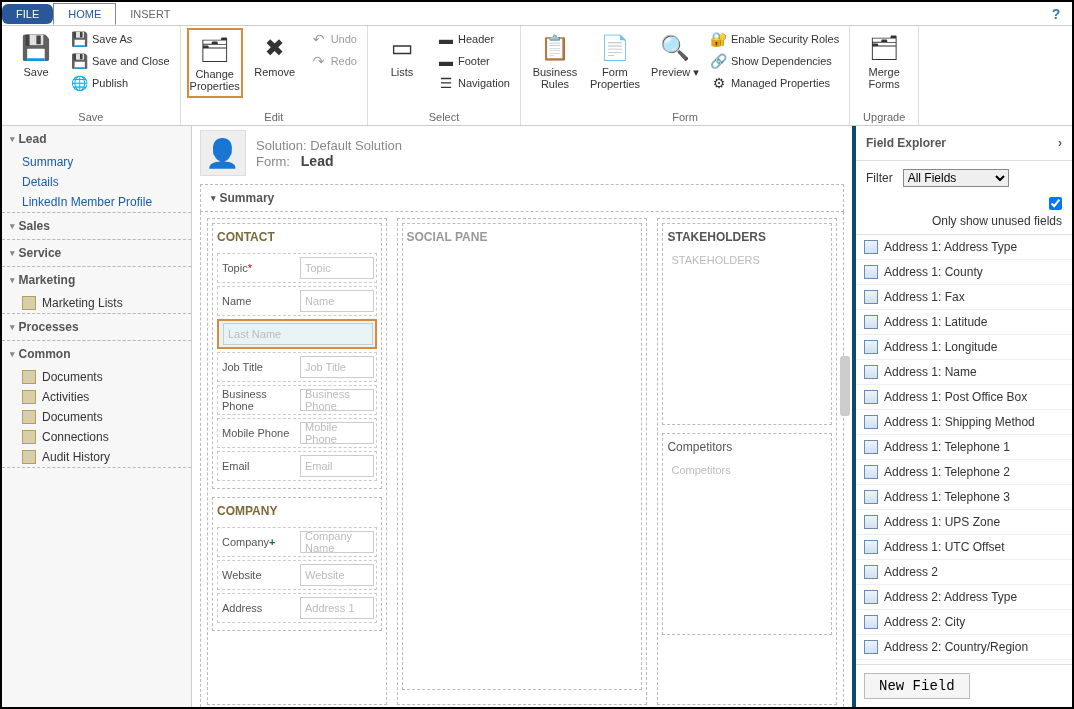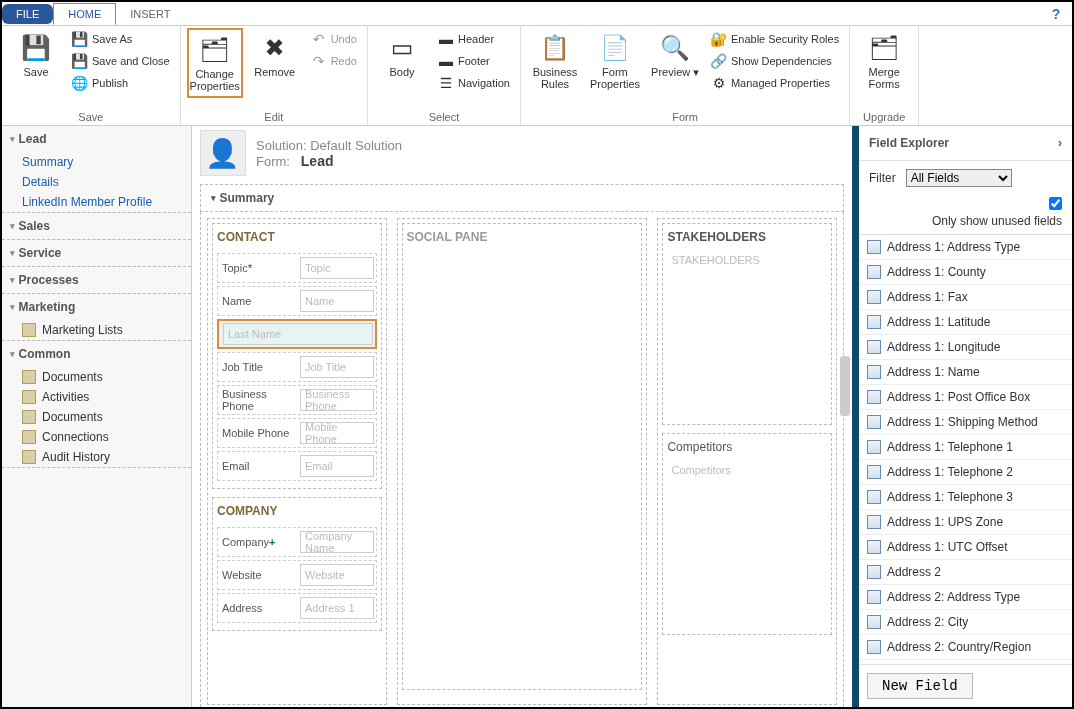--- a/index.html
+++ b/index.html
@@ -54,21 +54,21 @@
 .sec-title.grey{color:#999;}
 .frow { display: flex; align-items: center; border: 1px dashed #ccc; margin: 3px 0; height: 30px; justify-content: flex-end; }
 .frow.selected { border: 2px solid #d88b3a; background: #e8f4f4; }
 .flabel { width: 80px; padding: 0 4px; font-size: 11px; color: #555; }
 .finput { flex: 1; margin: 2px; border: 1px solid #ccc; height: 22px; padding: 0 4px; font-size: 11px; color: #bbb; display:flex;align-items:center;overflow:hidden;}
 .req { color: #c00; }
 .plus { color: #0a7a3a; font-weight:bold;}
 .placeholder-txt{color:#bbb;padding:4px;font-size:11px;}
 
 
-.explorer { width: 220px; border-left: 7px solid #0c4a6e; background: #fff; display: flex; flex-direction: column; }
+.explorer { width: 220px; border-left: 4px solid #0c4a6e; background: #fff; display: flex; flex-direction: column; }
 .exp-head { padding: 10px 10px; font-weight: bold; color: #555; border-bottom: 1px solid #ddd; display:flex;justify-content:space-between;align-items:center;}
 .exp-filter { padding: 8px 10px; font-size: 12px; }
 .exp-filter select { width: 106px; font-size: 12px; border:1px solid #888;}
 .exp-chk { padding: 2px 10px 6px; font-size: 12px; display:flex;align-items:flex-end;gap:4px;flex-direction:column;}
 .exp-list { flex: 1; overflow: hidden; border-top: 1px solid #ddd; }
 .exp-item { display: flex; align-items: center; gap: 6px; padding: 5px 8px; border-bottom: 1px solid #eee; font-size: 12px; cursor: grab; }
 .exp-ico{width:14px;height:14px;border:1px solid #6a8ab0;background:linear-gradient(#eef3fa,#cfe0f0);}
 .exp-foot { padding: 8px; border-top: 1px solid #ddd; }
 .exp-foot button { padding: 4px 14px; font-size: 14px; background:#f5f5f5;border:1px solid #bbb;cursor:pointer;font-family:Liberation Mono, monospace;}
 </style>
@@ -129,21 +129,21 @@
           </div>
       </div>
     </div>
     <div class="rgroup-label">Edit</div>
   </div>
 
   <div class="rgroup">
     <div class="rgroup-body">
       <div class="rbtn-big">
         <span class="ico ico-big">▭</span>
-        <span>Body</span>
+        <span>Lists</span>
       </div>
       <div class="rcol">
         <div class="rbtn-small">
             <span class="ico">▬</span>
             <span>Header</span>
           </div>
         <div class="rbtn-small">
             <span class="ico">▬</span>
             <span>Footer</span>
           </div>
@@ -208,29 +208,29 @@
       <div class="nav-item link">Details</div>
       <div class="nav-item link">LinkedIn Member Profile</div>
     </div>
     <div class="nav-sec">
         <div class="nav-head">Sales</div>
       </div>
     <div class="nav-sec">
         <div class="nav-head">Service</div>
       </div>
     <div class="nav-sec">
+      <div class="nav-head">Marketing</div>
+      <div class="nav-item">
+          <span class="nico"></span>
+          <span>Marketing Lists</span>
+        </div>
+    </div>
+    <div class="nav-sec">
         <div class="nav-head">Processes</div>
       </div>
-    <div class="nav-sec">
-      <div class="nav-head">Marketing</div>
-      <div class="nav-item">
-          <span class="nico"></span>
-          <span>Marketing Lists</span>
-        </div>
-    </div>
     <div class="nav-sec">
       <div class="nav-head">Common</div>
       <div class="nav-item">
           <span class="nico"></span>
           <span>Documents</span>
         </div>
       <div class="nav-item">
           <span class="nico"></span>
           <span>Activities</span>
         </div>

